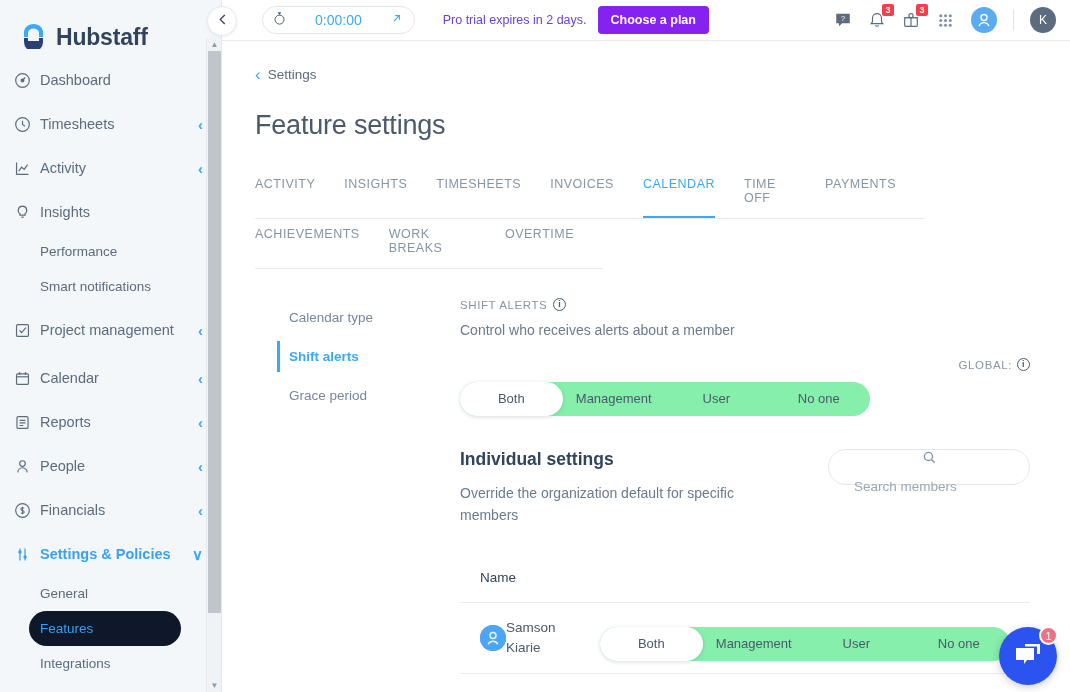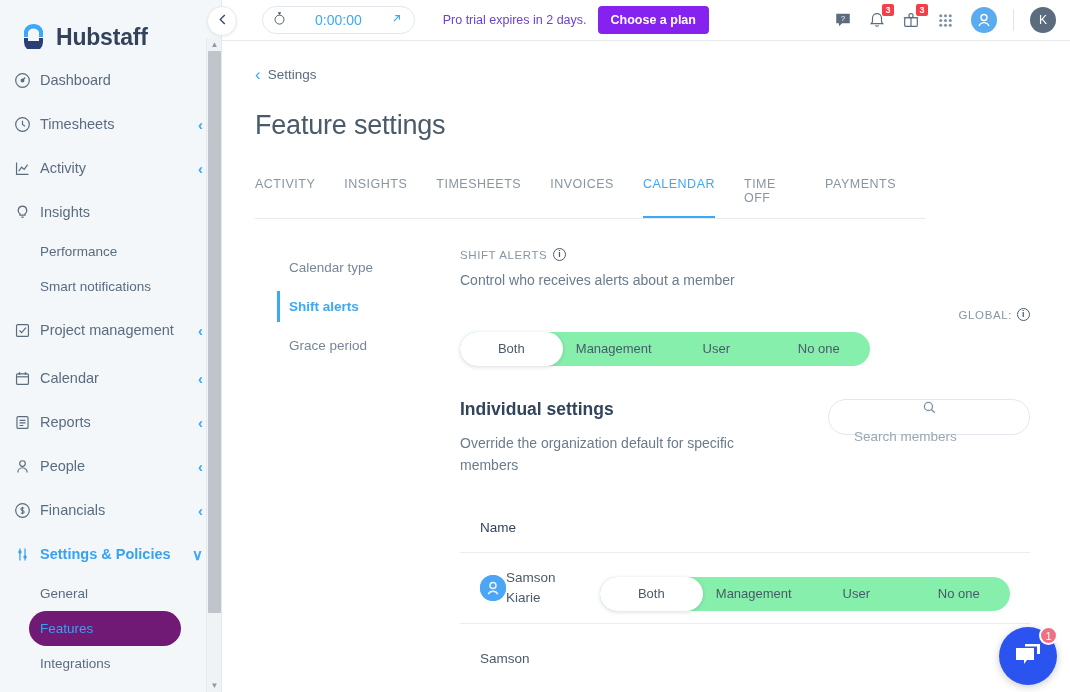--- a/index.html
+++ b/index.html
@@ -33,21 +33,21 @@
   .nav-item .chev { color: #3ba9f7; font-size: 15px; font-weight: 600; line-height: 1; }
   .nav-item.multiline { height: 52px; }
   .nav-item.multiline .lbl { line-height: 17px; }
   .nav-item.active { color: #38a1f2; font-weight: bold; }
   .nav-item.active .ic { color: #38a1f2; }
   .nav-sub {
     padding: 7px 0 7px 40px; font-size: 13.5px; color: #5a6c7e; cursor: pointer;
     height: 35px; display: flex; align-items: center;
   }
   .nav-sub.sel {
-    background: #701a75; color: #38a1f2; border-radius: 18px;
+    background: #0f172a; color: #38a1f2; border-radius: 18px;
     margin: 0 12px 0 29px; padding-left: 11px; width: 152px;
   }
   .scrollbar {
     position: absolute; right: 0; top: 38px; width: 15px; height: 654px;
     background: #f0f3f6; border-left: 1px solid #e6ebf0;
   }
   .scroll-up, .scroll-down {
     width: 15px; height: 13px; display: flex; align-items: center; justify-content: center;
     color: #8c9aa8; font-size: 8px;
   }
@@ -423,20 +423,25 @@
 
       <div class="tabs">
         <div class="tabs-line1">
           <div class="tab">ACTIVITY</div>
           <div class="tab">INSIGHTS</div>
           <div class="tab">TIMESHEETS</div>
           <div class="tab">INVOICES</div>
           <div class="tab active">CALENDAR</div>
           <div class="tab">TIME OFF</div>
           <div class="tab">PAYMENTS</div>
+        </div>
+        <div class="tabs-line2">
+          <div class="tab">ACHIEVEMENTS</div>
+          <div class="tab">WORK BREAKS</div>
+          <div class="tab">OVERTIME</div>
         </div>
       </div>
 
       <div class="body-area">
         <div class="sublist">
           <div class="sub-item">Calendar type</div>
           <div class="sub-item active">Shift alerts</div>
           <div class="sub-item">Grace period</div>
         </div>
 

